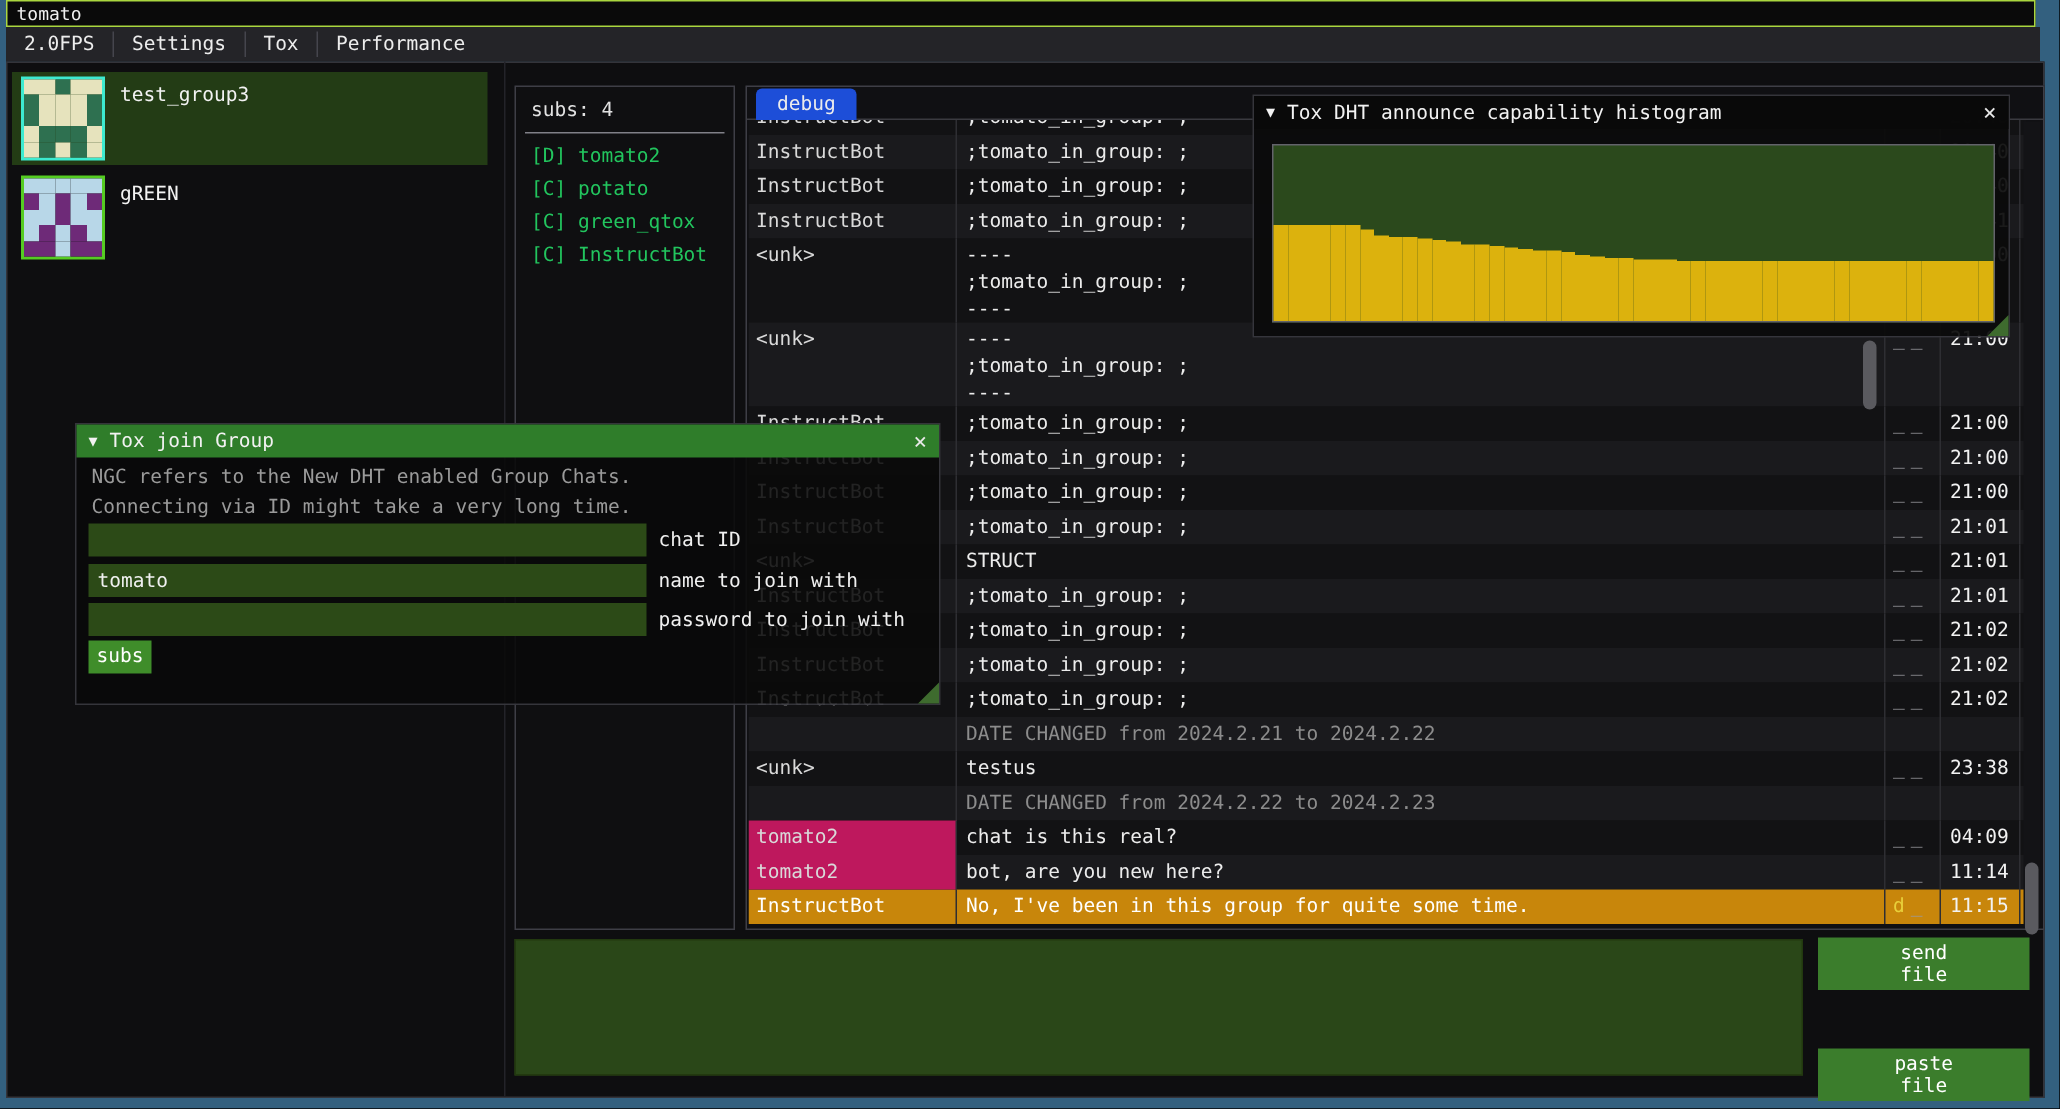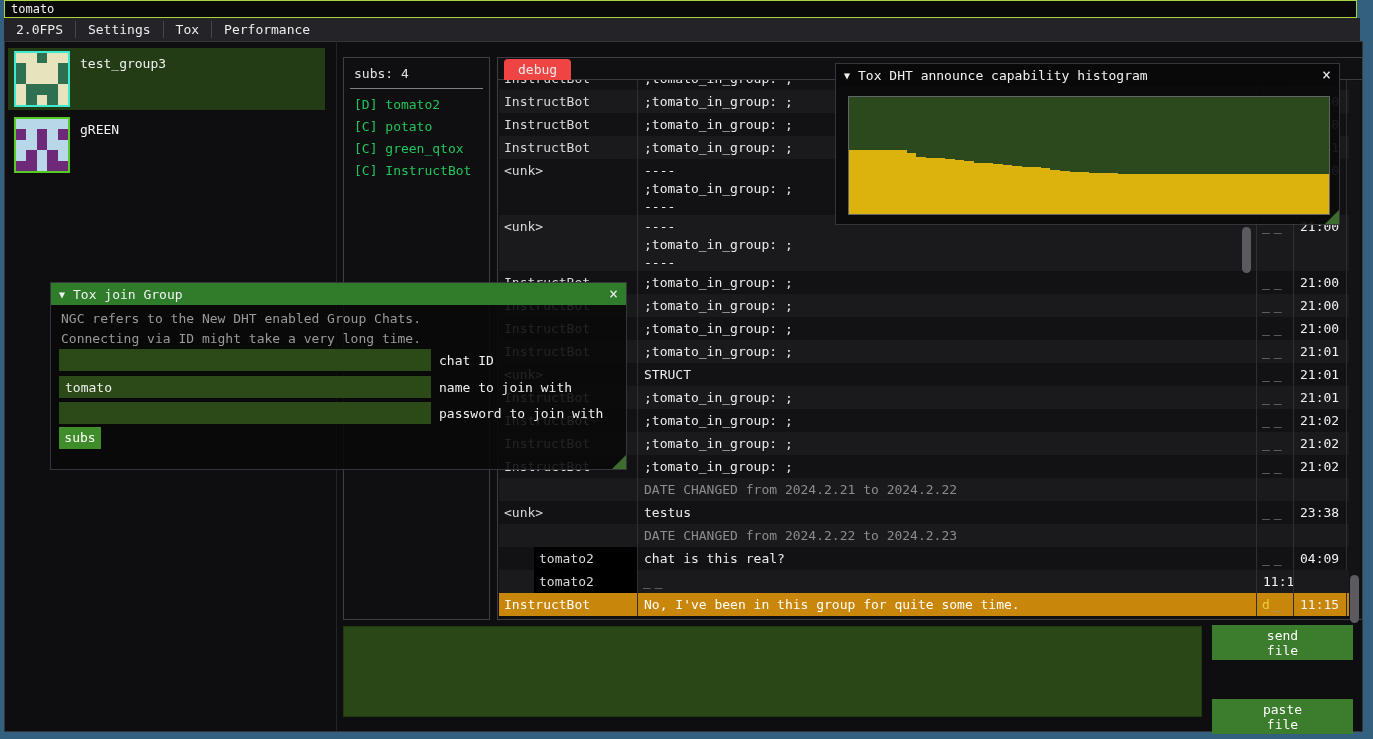--- a/index.html
+++ b/index.html
@@ -47,36 +47,36 @@
   .members .mem { padding:2px 0 2px 10px; line-height:18px; color:#22c55e; }
 
   
   .chat {
     position:absolute; left:497px; top:57px; width:866px; height:563px;
     background:#101013; border:1px solid #3e3e46;
   }
   .tabbar { position:absolute; left:0; top:0; width:864px; height:22px; border-bottom:1px solid #3a3a40; }
   .tab {
     position:absolute; left:6px; top:1px; height:21px; padding:0 14px;
-    background:#ef4444; color:#ececec; line-height:21px;
+    background:#1d4ed8; color:#ececec; line-height:21px;
     border-radius:4px 4px 0 0;
   }
   .rows { position:absolute; left:1px; top:22px; width:852px; height:539px; overflow:hidden; }
   .crow {
     display:grid; grid-template-columns:139px 619px 37px 53px 1fr;
     height:23px; background:#121214;
   }
   .crow.alt { background:#1a1a1d; }
   .crow.multi { height:56px; }
   .crow.first { margin-top:-13px; }
   .crow.hl { background:#c8860b; }
   .crow > div { padding-top:3px; line-height:17px; border-right:1px solid #2e2e33; overflow:hidden; }
   .crow > div:last-child { border-right:none; }
   .c-name { padding-left:5px; color:#d9d9d9; white-space:nowrap; }
-  .c-name.self { background:#000000;margin-left:35px; }
+  .c-name.self { background:#be185d; }
   .crow.hl .c-name { color:#fff; }
   .c-msg { padding-left:6px; white-space:pre-line; color:#ececec; }
   .crow.multi .c-msg { line-height:18px; }
   .crow.date .c-msg { color:#8c8c8c; }
   .crow.hl .c-msg { color:#fff; }
   .c-rec { padding-left:5px; color:#9a9aa0; letter-spacing:4px; white-space:nowrap; }
   .c-rec .gold { color:#e8cf3a; }
   .c-time { padding-left:6px; color:#f2f2f2; white-space:nowrap; }
   .sb-track { position:absolute; right:2px; top:23px; width:11px; height:537px; background:#131316; }
   .sb-thumb { position:absolute; border-radius:5px; background:#5a5a5f; }
@@ -359,20 +359,21 @@
         </div>
         <div class="crow">
           <div class="c-name self">tomato2</div>
           <div class="c-msg">chat is this real?</div>
           <div class="c-rec"><span>_</span><span>_</span></div>
           <div class="c-time">04:09</div>
           <div></div>
         </div>
         <div class="crow alt">
           <div class="c-name self">tomato2</div>
+          <div class="c-msg">bot, are you new here?</div>
           <div class="c-rec"><span>_</span><span>_</span></div>
           <div class="c-time">11:14</div>
           <div></div>
         </div>
         <div class="crow hl">
           <div class="c-name">InstructBot</div>
           <div class="c-msg">No, I've been in this group for quite some time.</div>
           <div class="c-rec"><span class="gold">d</span><span>_</span></div>
           <div class="c-time">11:15</div>
           <div></div>

